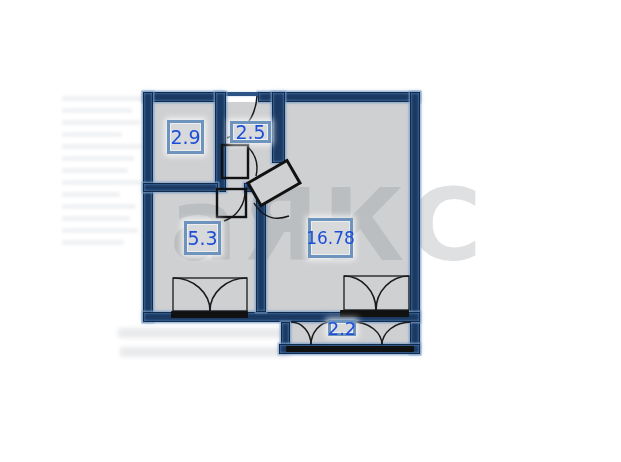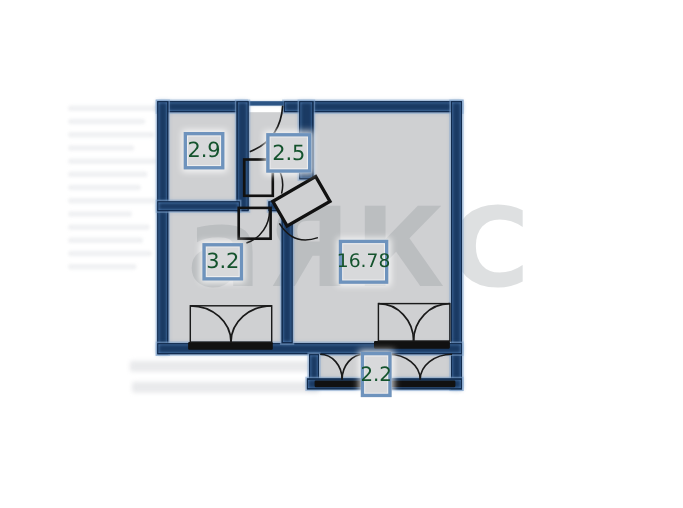--- a/index.html
+++ b/index.html
@@ -30,21 +30,21 @@
     box-shadow:0 0 2px rgba(128,163,204,0.7);
   }
   
   .window-band{position:absolute;background:var(--window,#111);z-index:4;border-radius:1px;}
   
   .overlay{position:absolute;left:0;top:0;z-index:5;}
   
   .room-label{
     position:absolute;z-index:6;display:flex;align-items:center;justify-content:center;
     background:#d8d9db;border:3px solid var(--label-border,#6e93bd);box-sizing:border-box;
-    color:#14532d;font-size:19px;font-weight:400;
+    color:#1d4ed8;font-size:19px;font-weight:400;
     box-shadow:0 0 6px 2px rgba(255,255,255,0.8), inset 0 0 0 1px rgba(255,255,255,0.55);
   }
 </style>
 </head>
 <body>
 
 <div class="canvas">
 
   <div>
     <div class="stripe light" style="left:62px;top:96px;width:82px;height:5px"></div>
@@ -115,26 +115,26 @@
 
     <path d="M 291 322 A 20 23 0 0 1 311 345" fill="none" stroke="#1a1a1a" stroke-width="1.5"></path>
     <path d="M 331 322 A 20 23 0 0 0 311 345" fill="none" stroke="#1a1a1a" stroke-width="1.5"></path>
     <path d="M 353 322 A 29 23 0 0 1 382 345" fill="none" stroke="#1a1a1a" stroke-width="1.5"></path>
     <path d="M 411 322 A 29 23 0 0 0 382 345" fill="none" stroke="#1a1a1a" stroke-width="1.5"></path>
   </svg>
 
   <div class="room-label" style="left:167px;top:120px;width:37px;height:34px">
     <span>2.9</span>
   </div>
-  <div class="room-label" style="left:242px;top:121px;width:41px;height:36px">
+  <div class="room-label" style="left:230px;top:121px;width:41px;height:22px">
     <span>2.5</span>
   </div>
   <div class="room-label" style="left:184px;top:221px;width:37px;height:34px">
-    <span>3.2</span>
+    <span>5.3</span>
   </div>
   <div class="room-label" style="left:308px;top:218px;width:45px;height:40px;font-size:17px">
     <span>16.78</span>
   </div>
-  <div class="room-label" style="left:328px;top:320px;width:28px;height:41px;font-size:18px">
+  <div class="room-label" style="left:328px;top:320px;width:28px;height:16px;font-size:18px">
     <span>2.2</span>
   </div>
 
 </div>
 
 </body></html>

